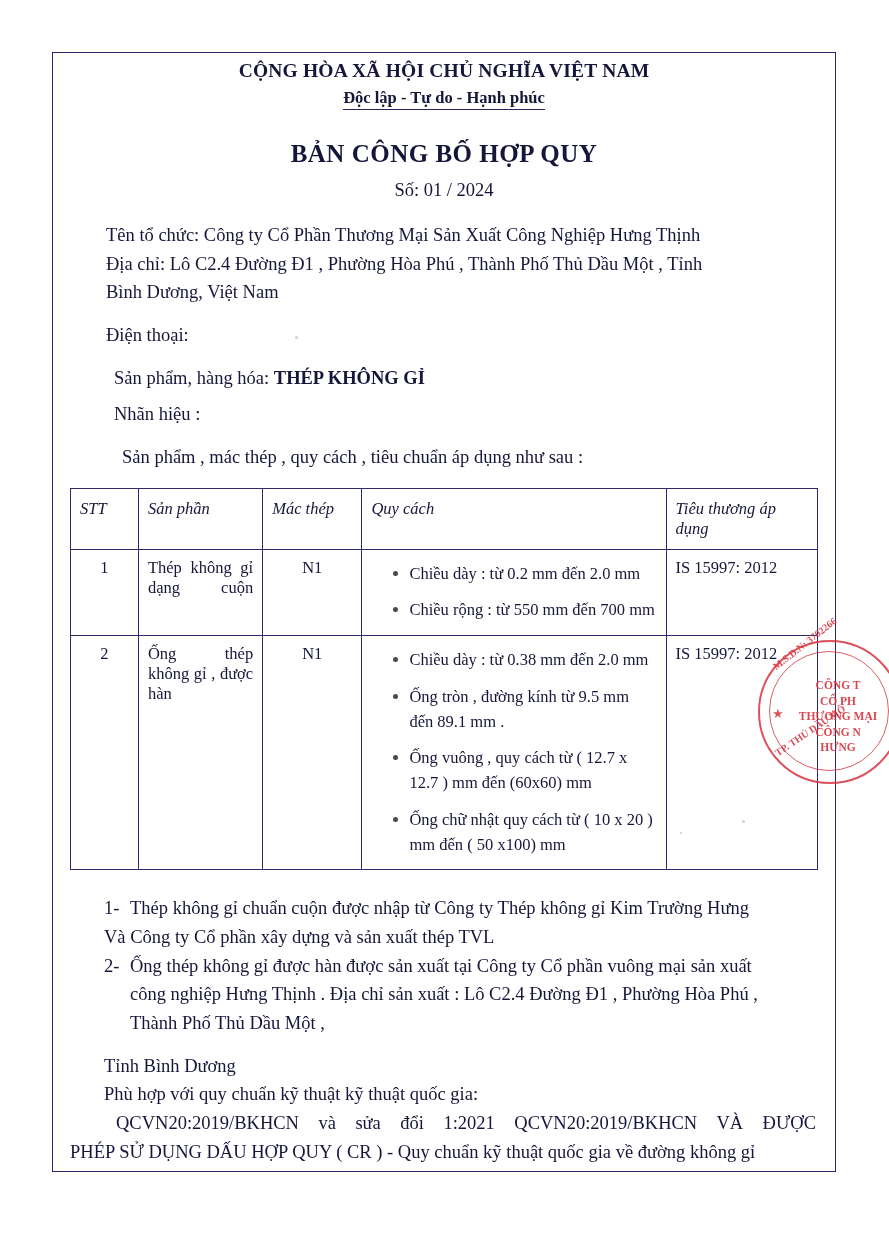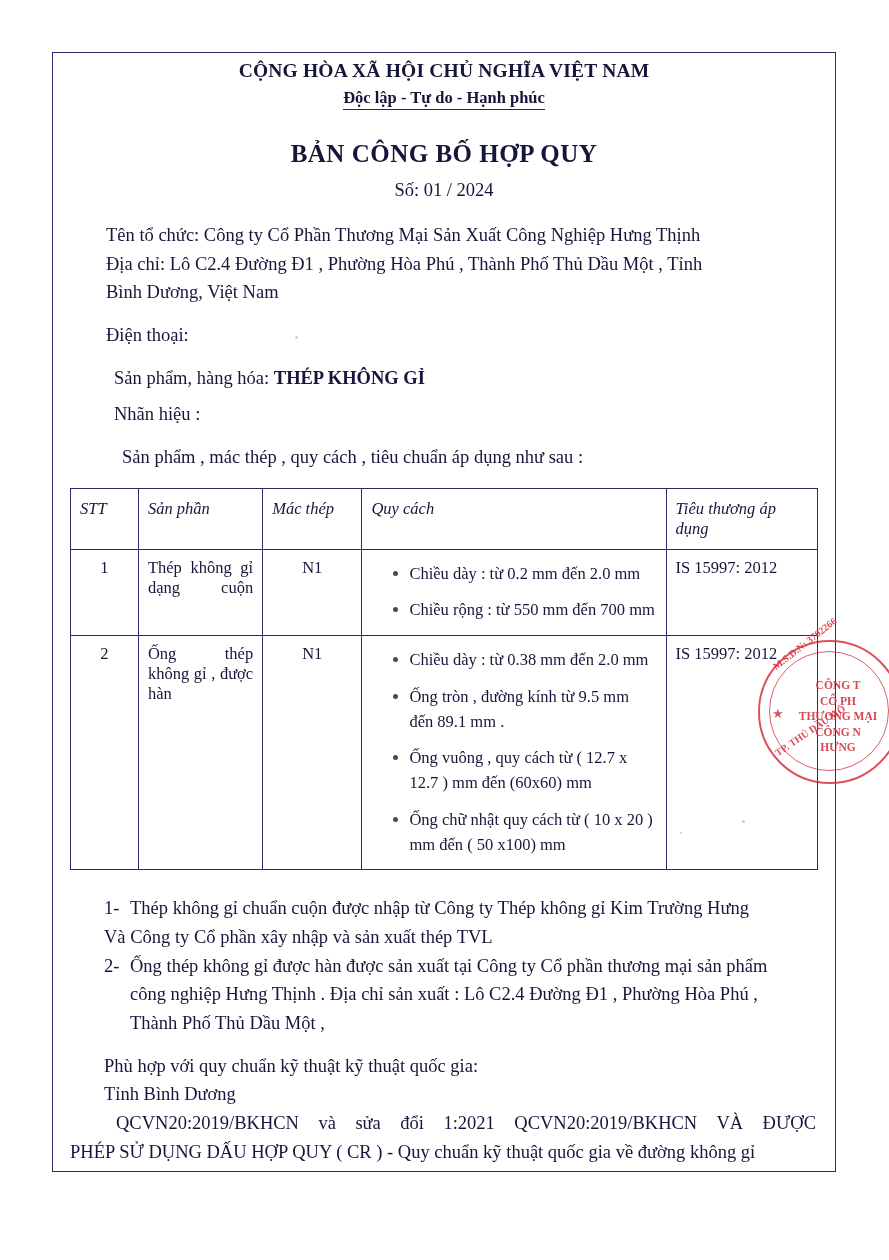--- a/index.html
+++ b/index.html
@@ -284,33 +284,33 @@
           <td class="c-std">IS 15997: 2012</td>
         </tr>
       </tbody>
     </table>
 
     <div class="notes">
       <div class="note-row">
         <div class="note-num">1-</div>
         <div class="note-text">Thép không gỉ chuẩn cuộn được nhập từ Công ty Thép không gỉ Kim Trường Hưng</div>
       </div>
-      <div class="note-cont">Và Công ty Cổ phần xây nhập và sản xuất thép TVL</div>
+      <div class="note-cont">Và Công ty Cổ phần xây dựng và sản xuất thép TVL</div>
 
       <div class="note-row">
         <div class="note-num">2-</div>
-        <div class="note-text">Ống thép không gỉ được hàn được sản xuất tại Công ty Cổ phần thương mại sản phẩm</div>
+        <div class="note-text">Ống thép không gỉ được hàn được sản xuất tại Công ty Cổ phần vuông mại sản xuất</div>
       </div>
       <div class="note-cont2">công nghiệp Hưng Thịnh . Địa chỉ sản xuất : Lô C2.4 Đường Đ1 , Phường Hòa Phú ,</div>
       <div class="note-cont2">Thành Phố Thủ Dầu Một ,</div>
     </div>
 
     <div class="footer-block">
+      <div class="footer-line-1">Tỉnh Bình Dương</div>
       <div class="footer-line-1">Phù hợp với quy chuẩn kỹ thuật kỹ thuật quốc gia:</div>
-      <div class="footer-line-1">Tỉnh Bình Dương</div>
       <div class="footer-line-2">QCVN20:2019/BKHCN và sửa đổi 1:2021  QCVN20:2019/BKHCN VÀ ĐƯỢC</div>
       <div class="footer-line-3">PHÉP SỬ DỤNG DẤU HỢP QUY ( CR ) -  Quy chuẩn kỹ thuật quốc gia về đường không gỉ</div>
     </div>
 
   </div>
 
   <div class="seal">
     <div class="ring"></div>
     <div class="ring-inner"></div>
     <div class="star">★</div>

